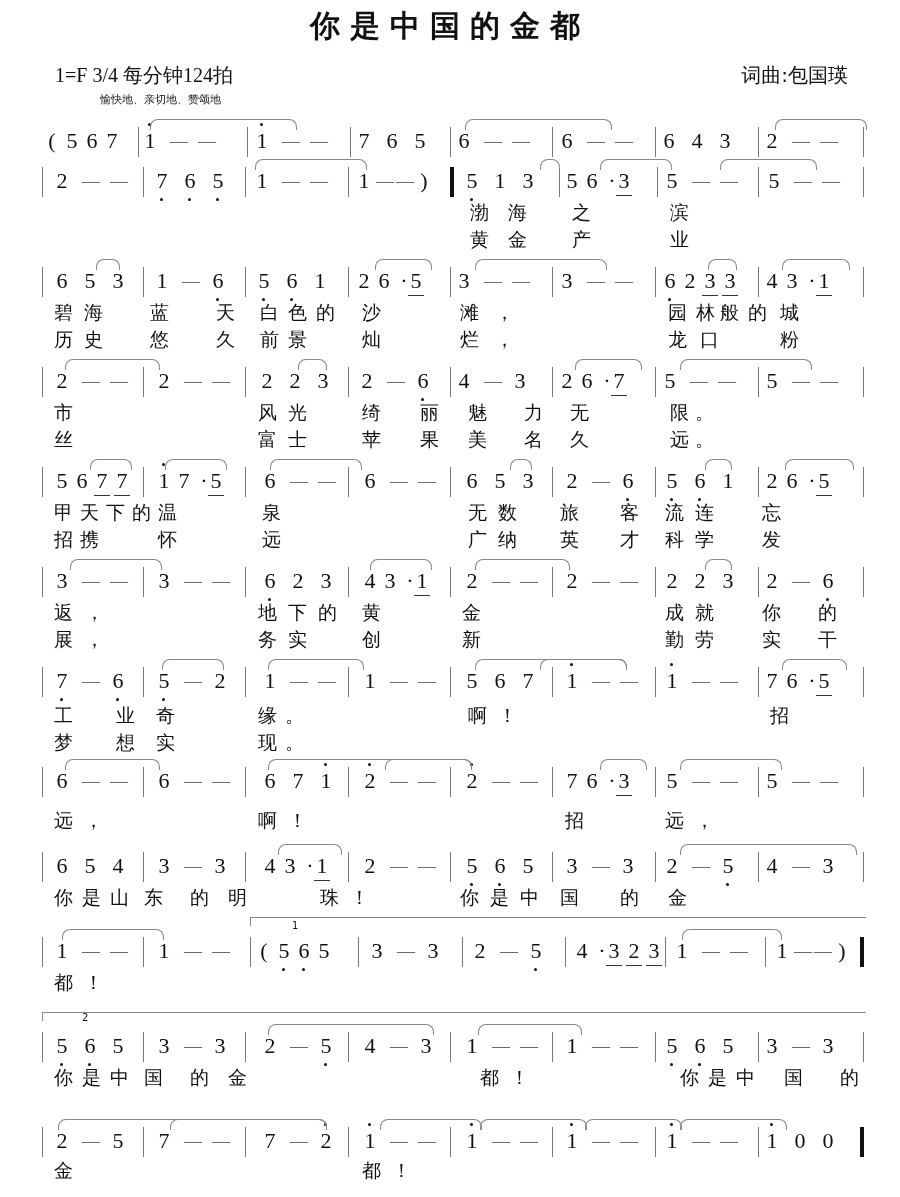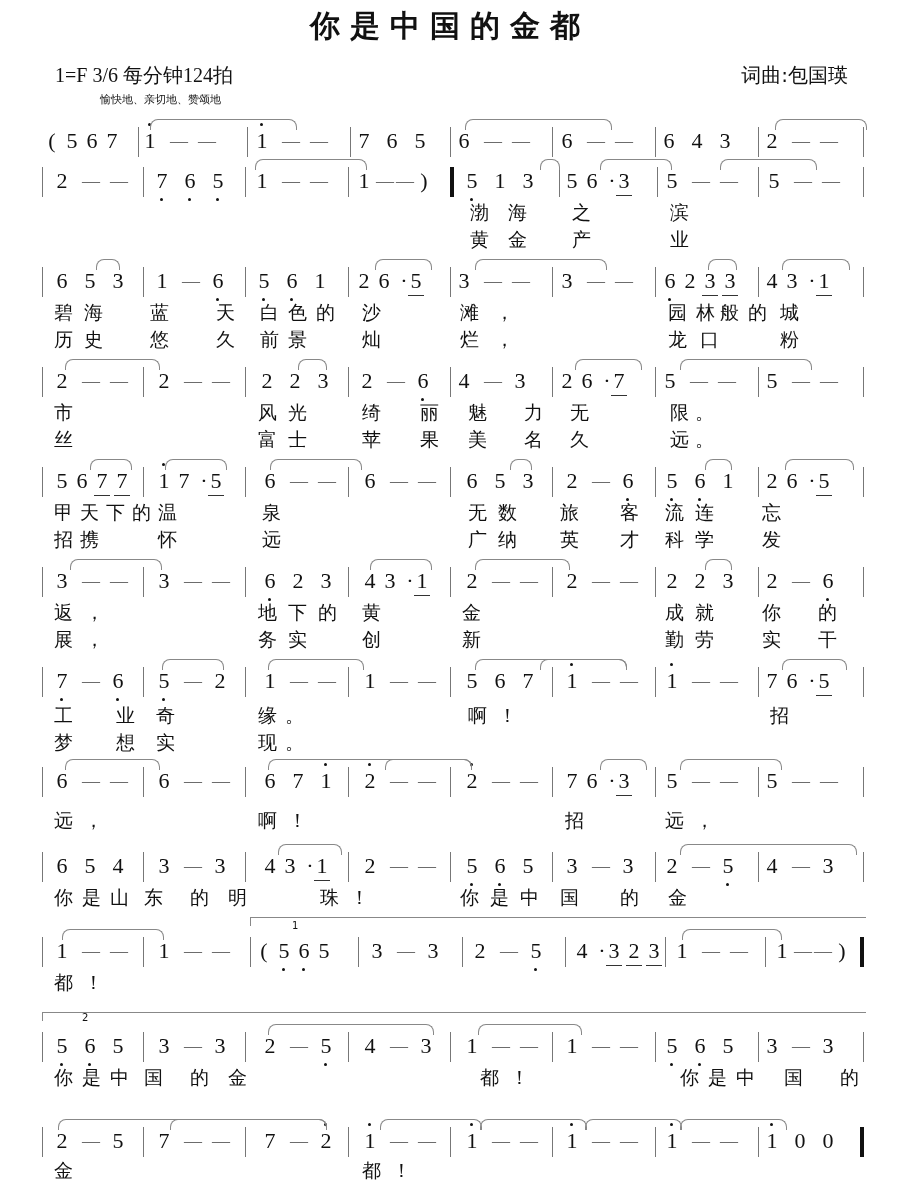--- a/index.html
+++ b/index.html
@@ -20,21 +20,21 @@
   .tie{position:absolute;top:-6px;height:10px;border:1px solid #888;border-bottom:none;border-radius:8px 8px 0 0;}
   .lyr{position:absolute;font-family:"DejaVu Sans",sans-serif;font-size:19px;white-space:pre;}
   .repeat-start{position:absolute;top:2px;width:4px;height:30px;background:#111;}
   .volta{position:absolute;height:8px;border-top:1px solid #888;border-left:1px solid #888;font-size:10px;}
   .endbar{position:absolute;top:2px;width:4px;height:30px;background:#111;}
 </style>
 </head>
 <body>
 
 <div class="title">你是中国的金都</div>
-<div class="meta-left">1=F 3/6 每分钟124拍</div>
+<div class="meta-left">1=F 3/4 每分钟124拍</div>
 <div class="meta-right">词曲:包国瑛</div>
 <div class="expression">愉快地、亲切地、赞颂地</div>
 
 <div id="score">
     <div class="row" style="top: 125px; height: 34px;">
       <div class="bl" style="left: 98px;"></div>
       <div class="bl" style="left: 207px;"></div>
       <div class="bl" style="left: 310px;"></div>
       <div class="bl" style="left: 410px;"></div>
       <div class="bl" style="left: 512px;"></div>

